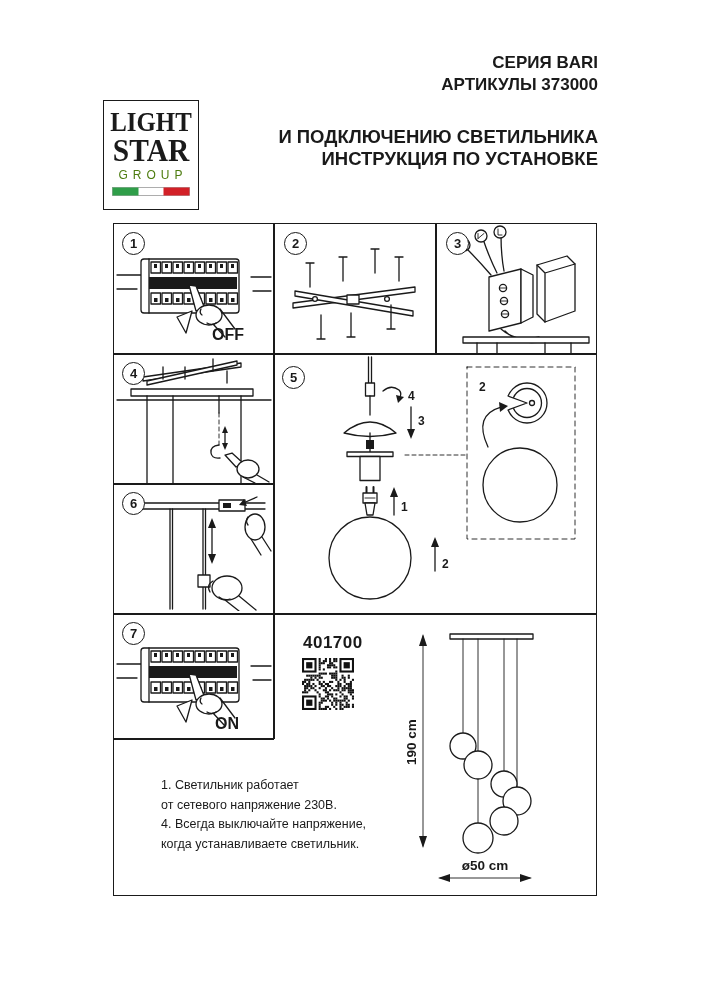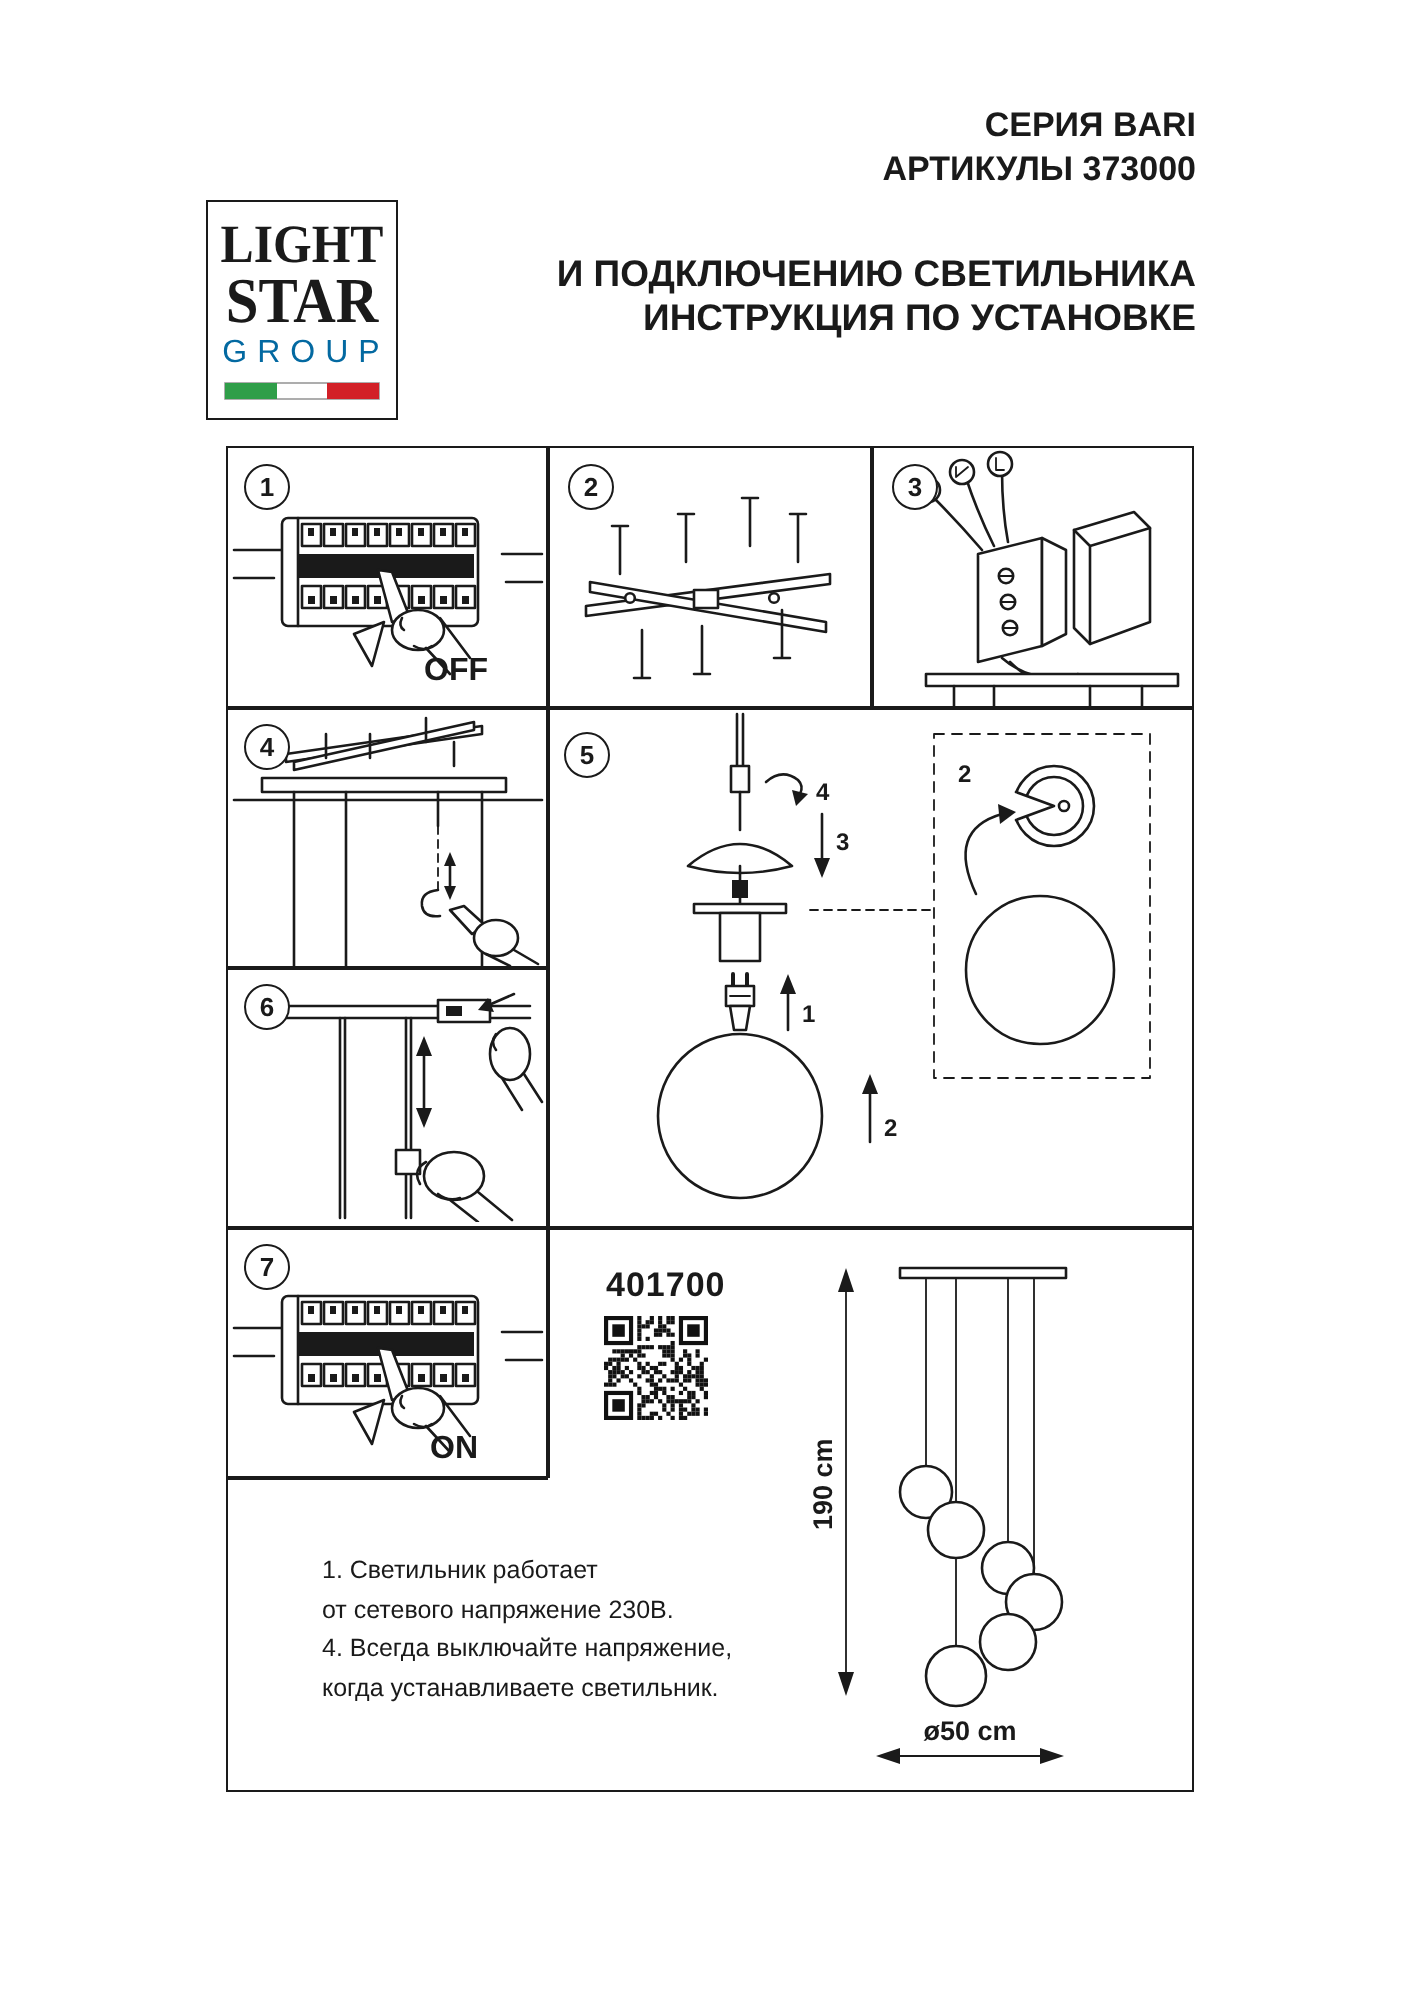--- a/index.html
+++ b/index.html
@@ -8,21 +8,21 @@
     position:relative; width:707px; height:1000px; background:#fff;
     font-family:"Liberation Sans", sans-serif; color:#1a1a1a; overflow:hidden;
   }
   
   .logo-box {
     position:absolute; left:103px; top:57px; width:96px; height:110px;
     border:1.6px solid #1a1a1a; text-align:center; background:#fff;margin-top:43px;
   }
   .logo-light { font-family:"Liberation Serif", serif; font-weight:bold; font-size:27px; letter-spacing:0px; line-height:26px; margin-top:8px; transform:scaleX(0.92); }
   .logo-star  { font-family:"Liberation Serif", serif; font-weight:bold; font-size:32px; line-height:30px; transform:scaleX(0.92); }
-  .logo-group { font-size:16px; letter-spacing:5px; color:#0369a1; margin-top:3px; margin-left:4px; }
+  .logo-group { font-size:12px; letter-spacing:5px; color:#4d7c0f; margin-top:3px; margin-left:4px; }
   .logo-flag { display:block; margin:5px auto 0 auto; }
   .title-block {
     position:absolute; right:109px; top:52px; text-align:right; font-weight:bold;
   }
   .title-series  { font-size:17px; line-height:22px; }
   .title-article { font-size:17px; line-height:22px; }
   .title-main    { font-size:18.5px; line-height:22px; margin-top:30px; }
   
   .gridline { position:absolute; background:#1a1a1a; }
   .outer-box { position:absolute; left:113px; top:223px; width:484px; height:673px; border:1.6px solid #1a1a1a; }

